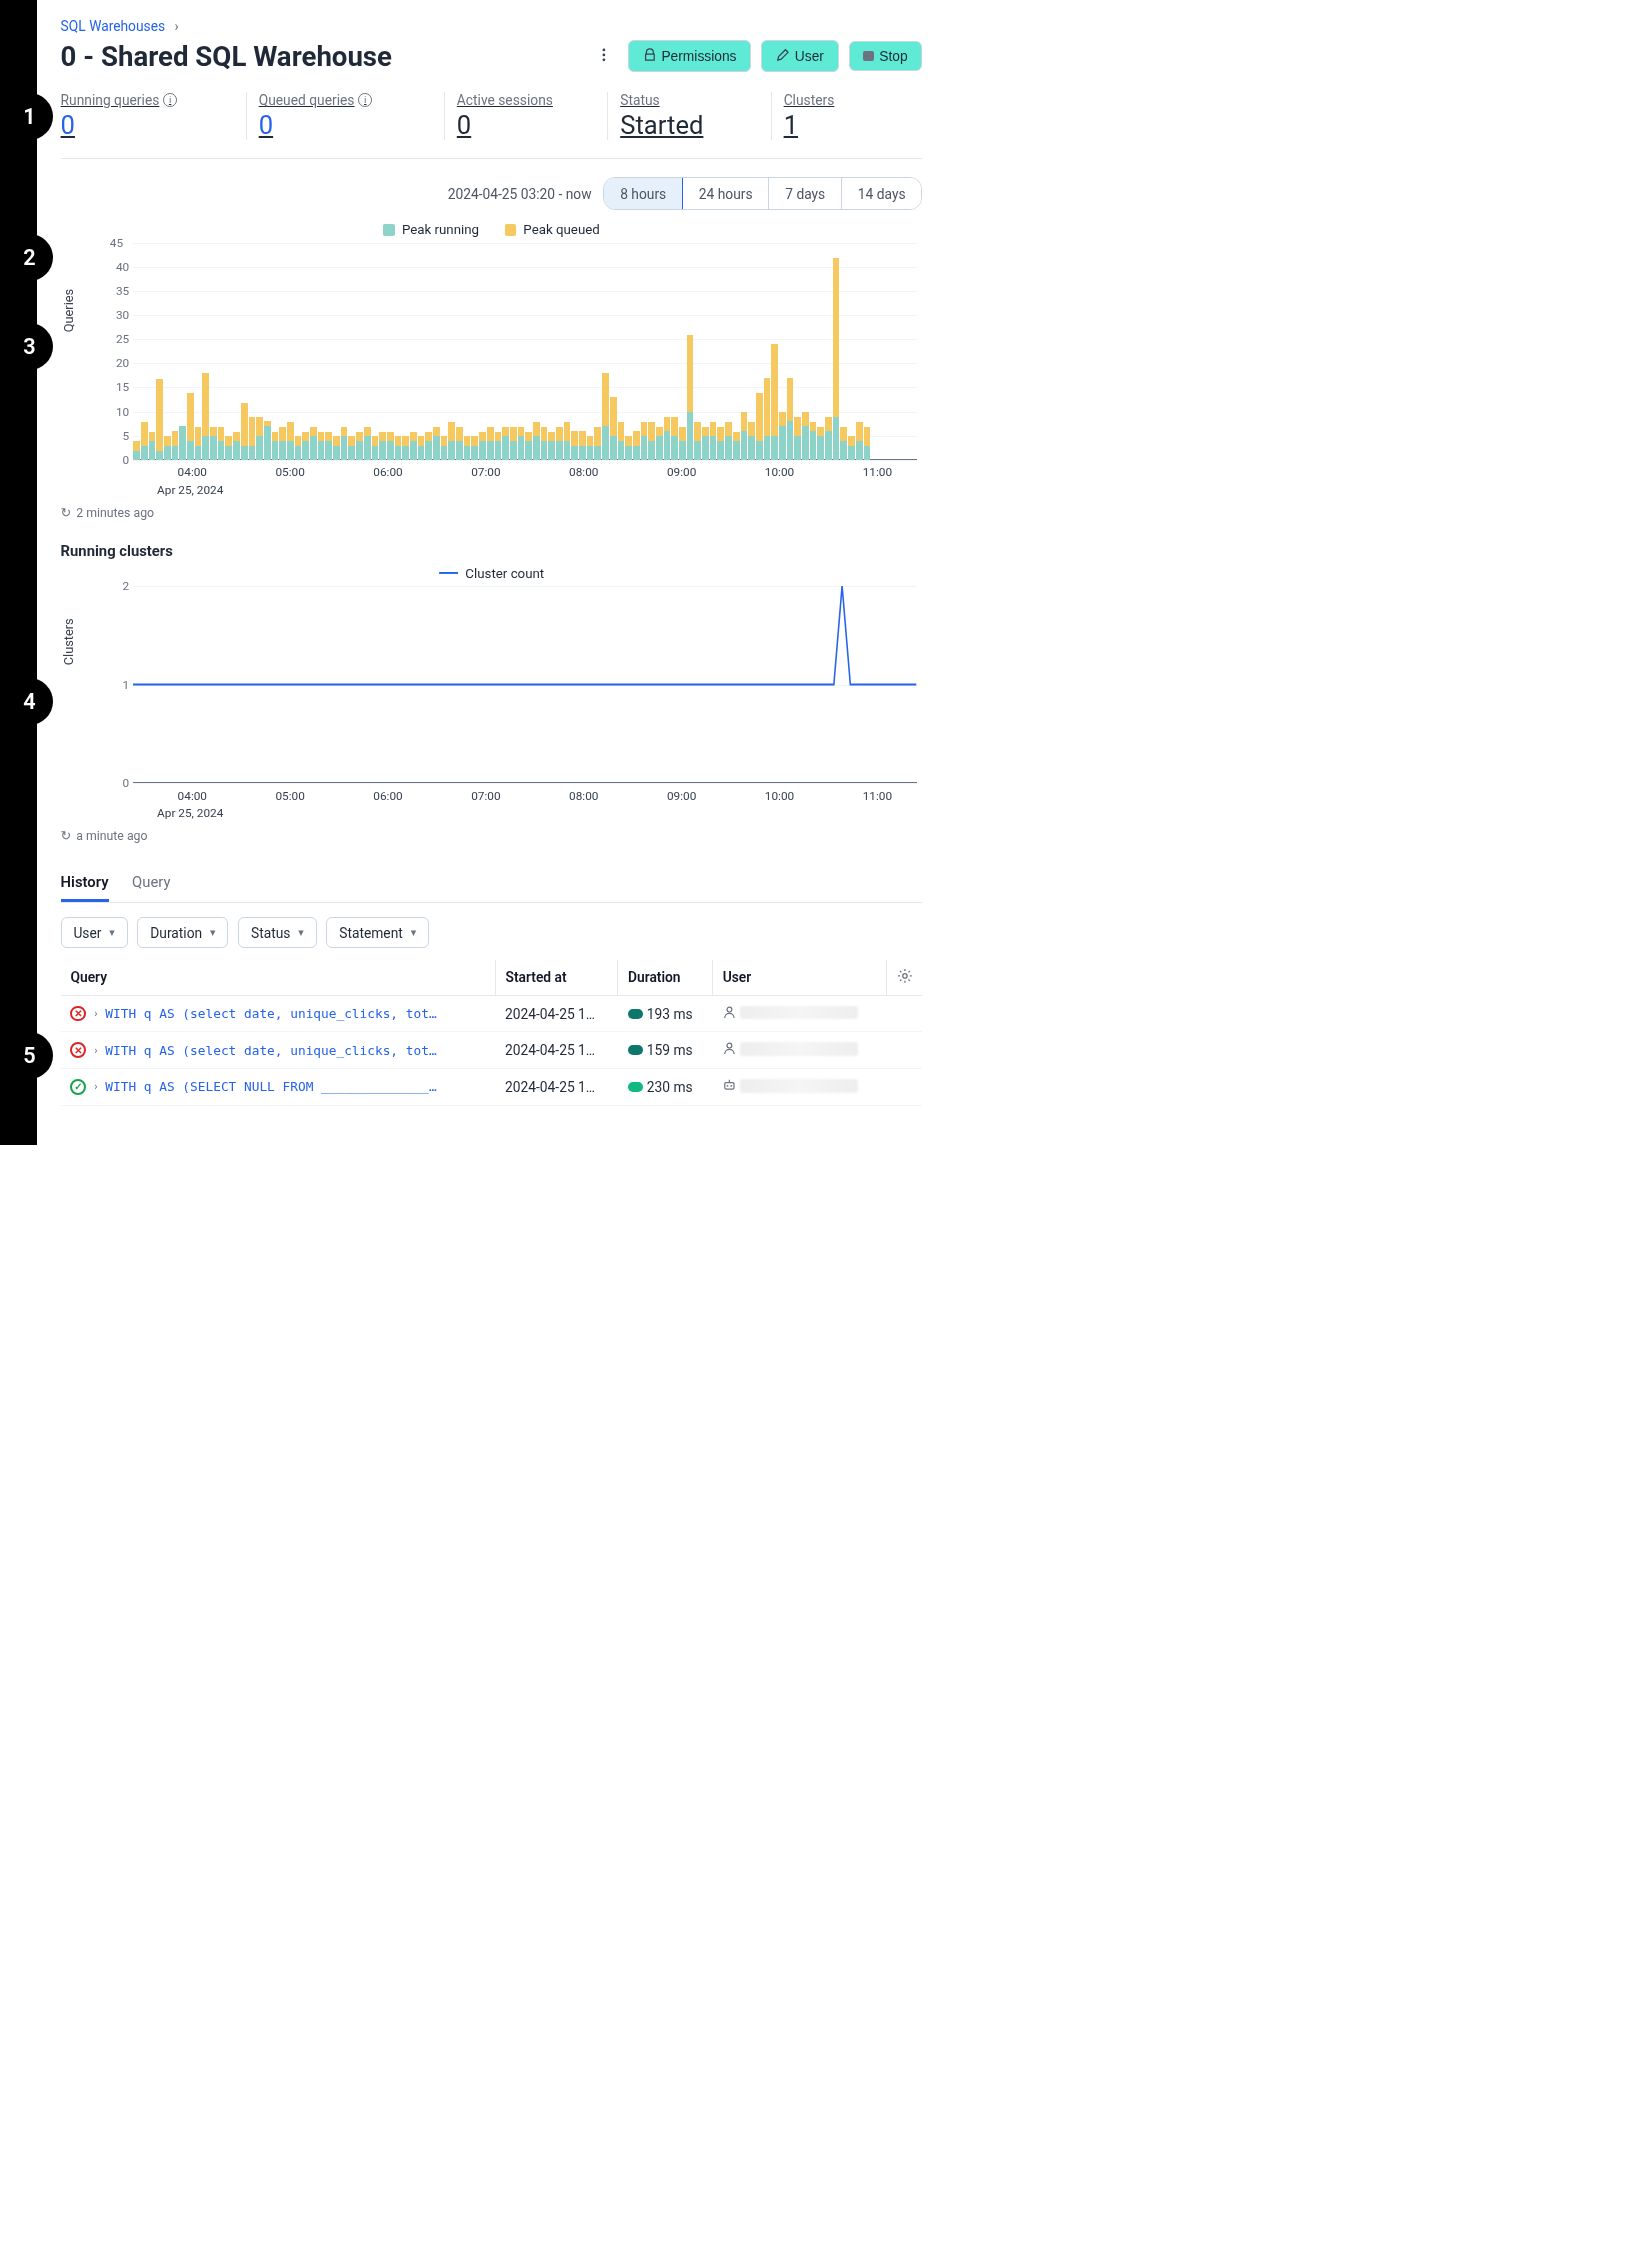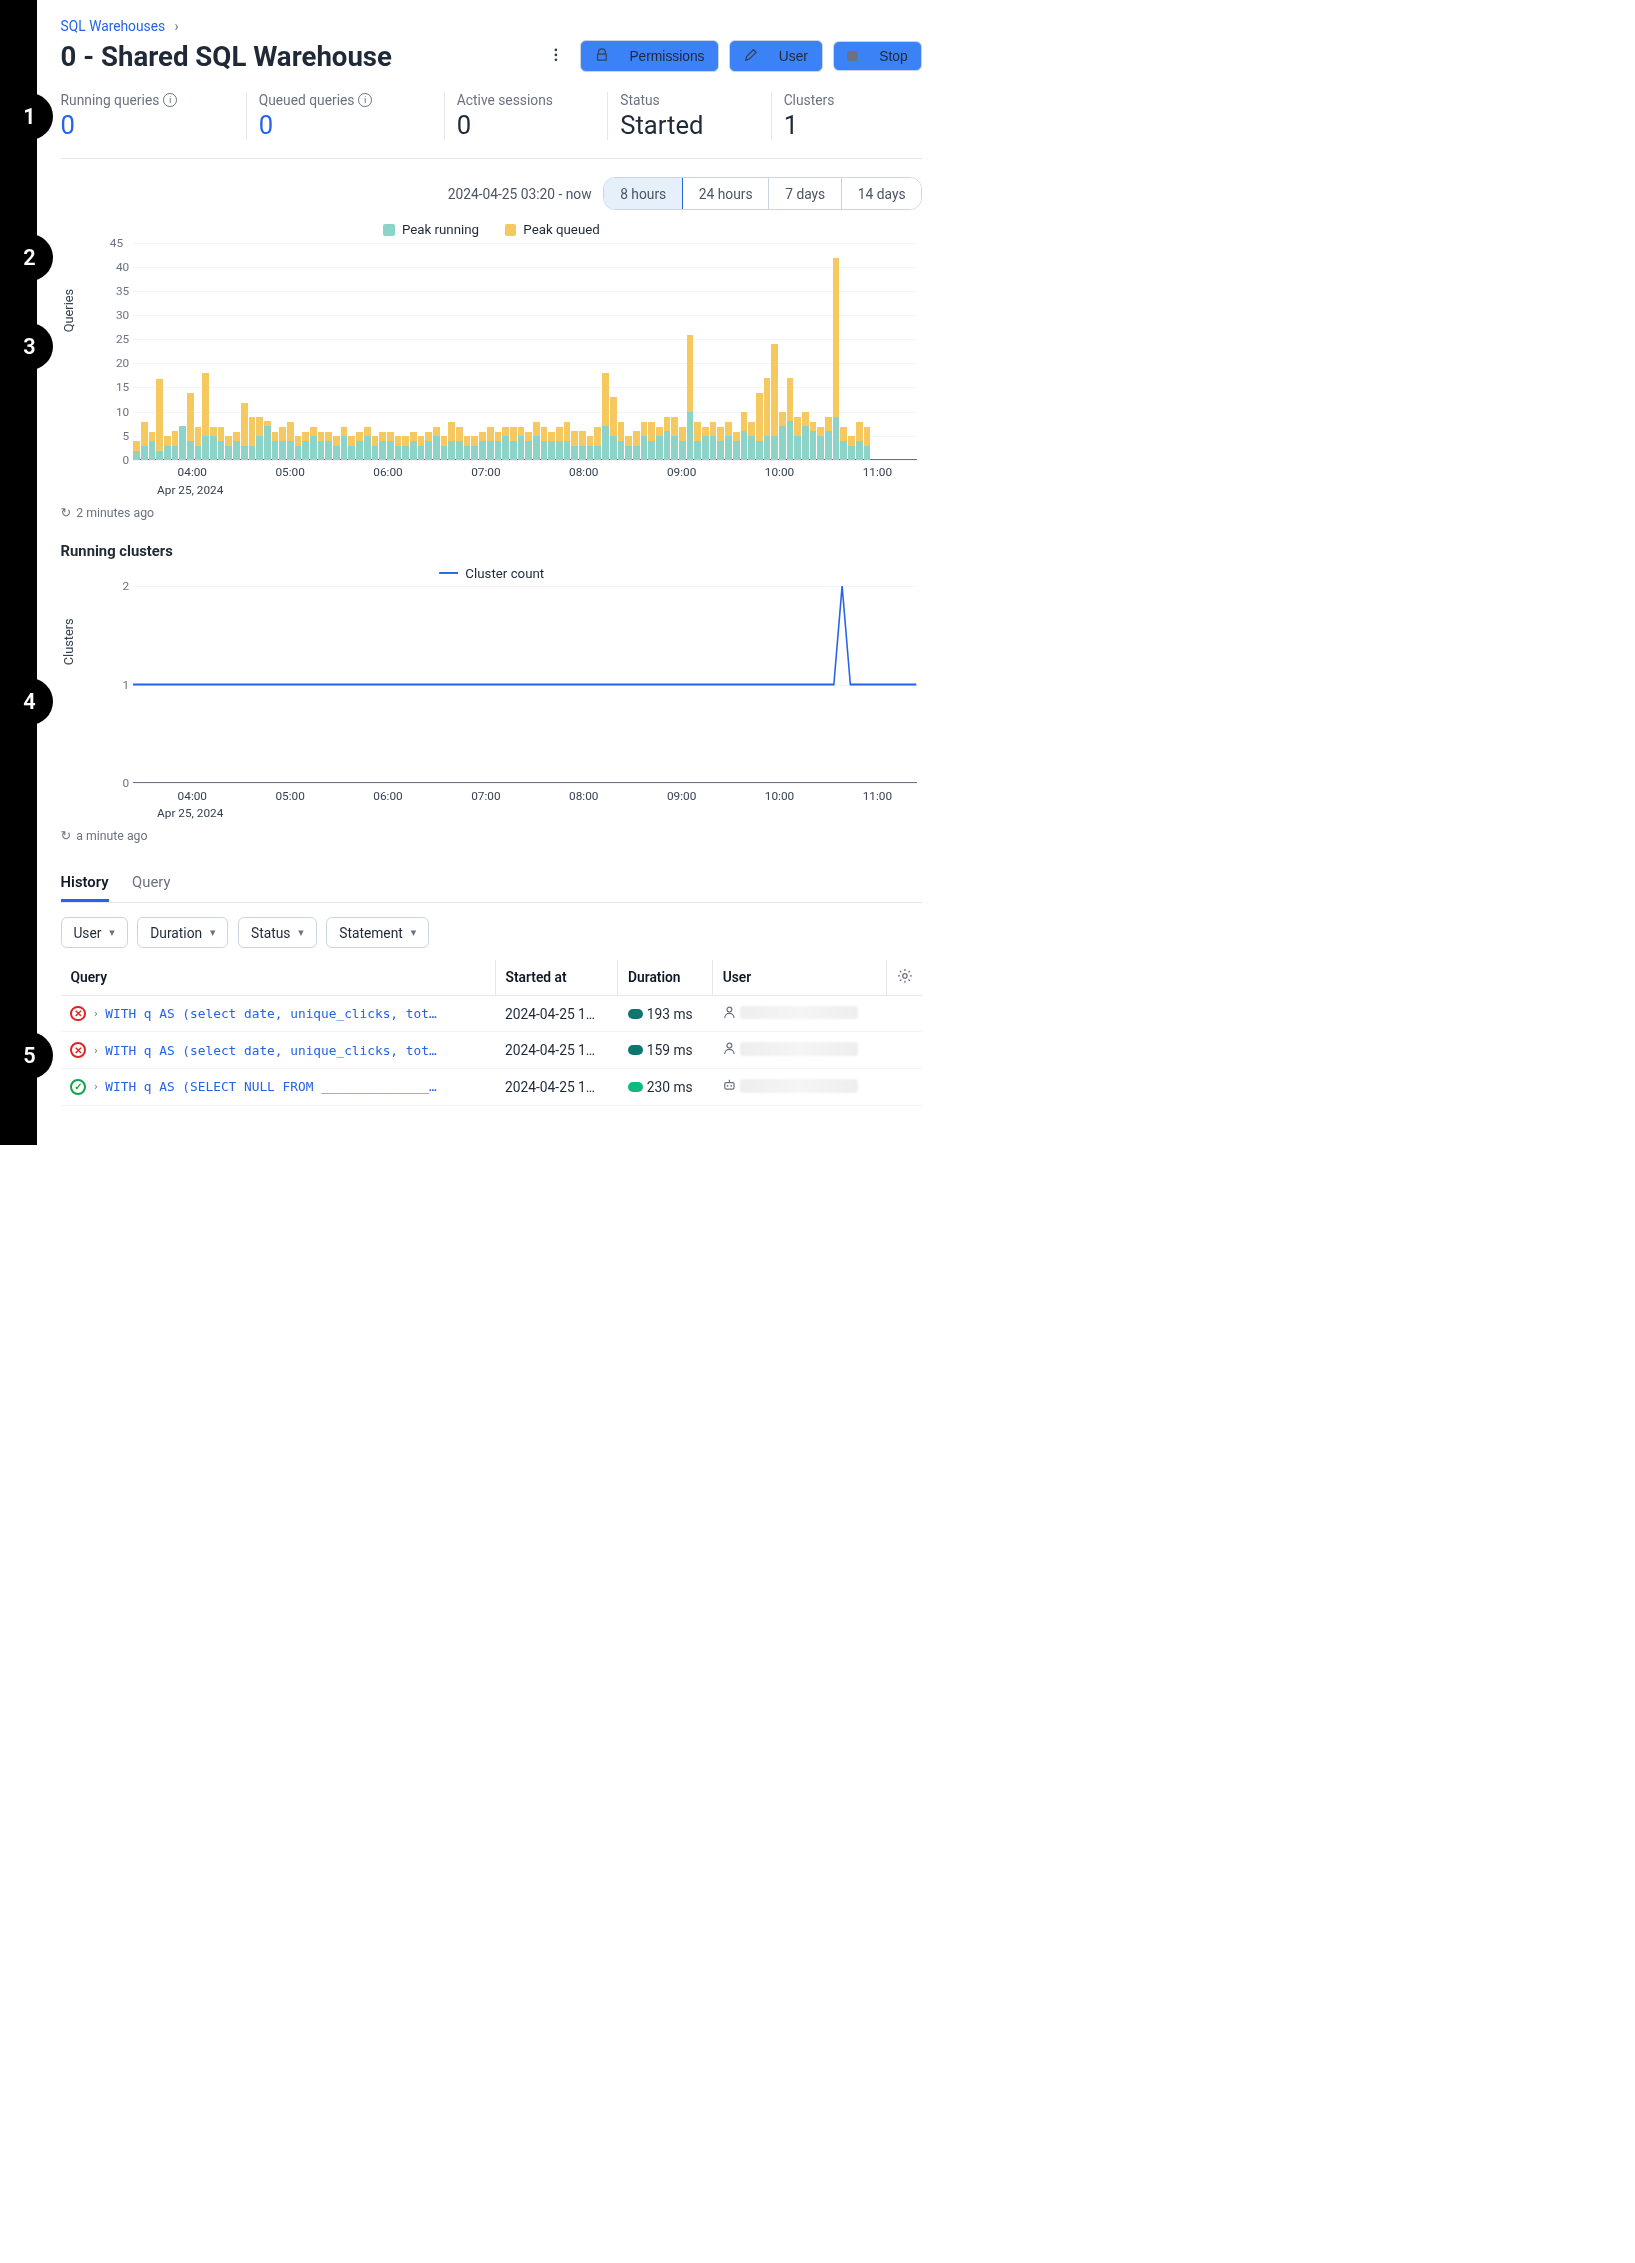--- a/index.html
+++ b/index.html
@@ -29,40 +29,40 @@
   .breadcrumb a { color: #2563eb; text-decoration: none; }
   .breadcrumb .sep { color: #6b7280; margin-left: 5.9px; }
   .title-row { display: flex; align-items: center; justify-content: space-between; margin-bottom: 11.8px; }
   .title { font-size: 27.6px; font-weight: 700; }
   .title-actions { display: flex; gap: 9.9px; align-items: center; }
   .icon-btn {
     background: none; border: none; cursor: pointer;
     padding: 5.9px; color: #374151;
   }
   .btn {
-    display: inline-flex; align-items: center; gap: 21px;
+    display: inline-flex; align-items: center; gap: 5px;
     border: 1px solid #cbd5e1; border-radius: 5.9px;
     padding: 6.9px 13.8px; font-size: 13.8px;
-    background: #3b82f6; color: #1f2937; cursor: pointer;
+    background: #5eead4; color: #1f2937; cursor: pointer;
   }
   .btn svg { width: 13.8px; height: 13.8px; }
   .stop-sq { width:10.8px; height:10.8px; background:#6b7280; display:inline-block; border-radius:2px; }
 
   
   .tabs { display: flex; gap: 27.6px; border-bottom: 1px solid #e5e7eb; margin-bottom: 13.8px; }
   .tab {
     padding: 9.9px 0; cursor: pointer; color: #6b7280;
     border-bottom: 3px solid transparent; font-size: 14.8px;
   }
   .tab.active { color: #111827; font-weight:600; border-bottom-color: #2563eb; }
 
   
   .metrics {
     display: flex; justify-content: space-between;
-    padding: 7.9px 0 17.7px 0; border-bottom: 1px solid #e5e7eb;
+    padding: 7.9px 0 17.7px 0; border-bottom: 1px solid #e5e7eb; text-decoration: underline;
   }
   .metric { flex:1; border-right:1px solid #e5e7eb; padding: 0 11.8px; }
   .metric:first-child { padding-left:0; }
   .metric:last-child { border-right: none; padding-right:0; text-align:left; }
   .metric.group2 { flex: 0.8; }
   .metric-label { color:#6b7280; font-size:13.8px; display:flex; align-items:center; gap:3.9px; }
   .metric-value { font-size:25.6px; color:#1f2937; margin-top:2px; }
   .metric-value.link { color:#2563eb; }
   .info-ic { width:13.8px;height:13.8px;border:1.3px solid #6b7280;border-radius:50%;display:inline-flex;align-items:center;justify-content:center;font-size:9.9px;color:#6b7280;line-height:1; }
 

